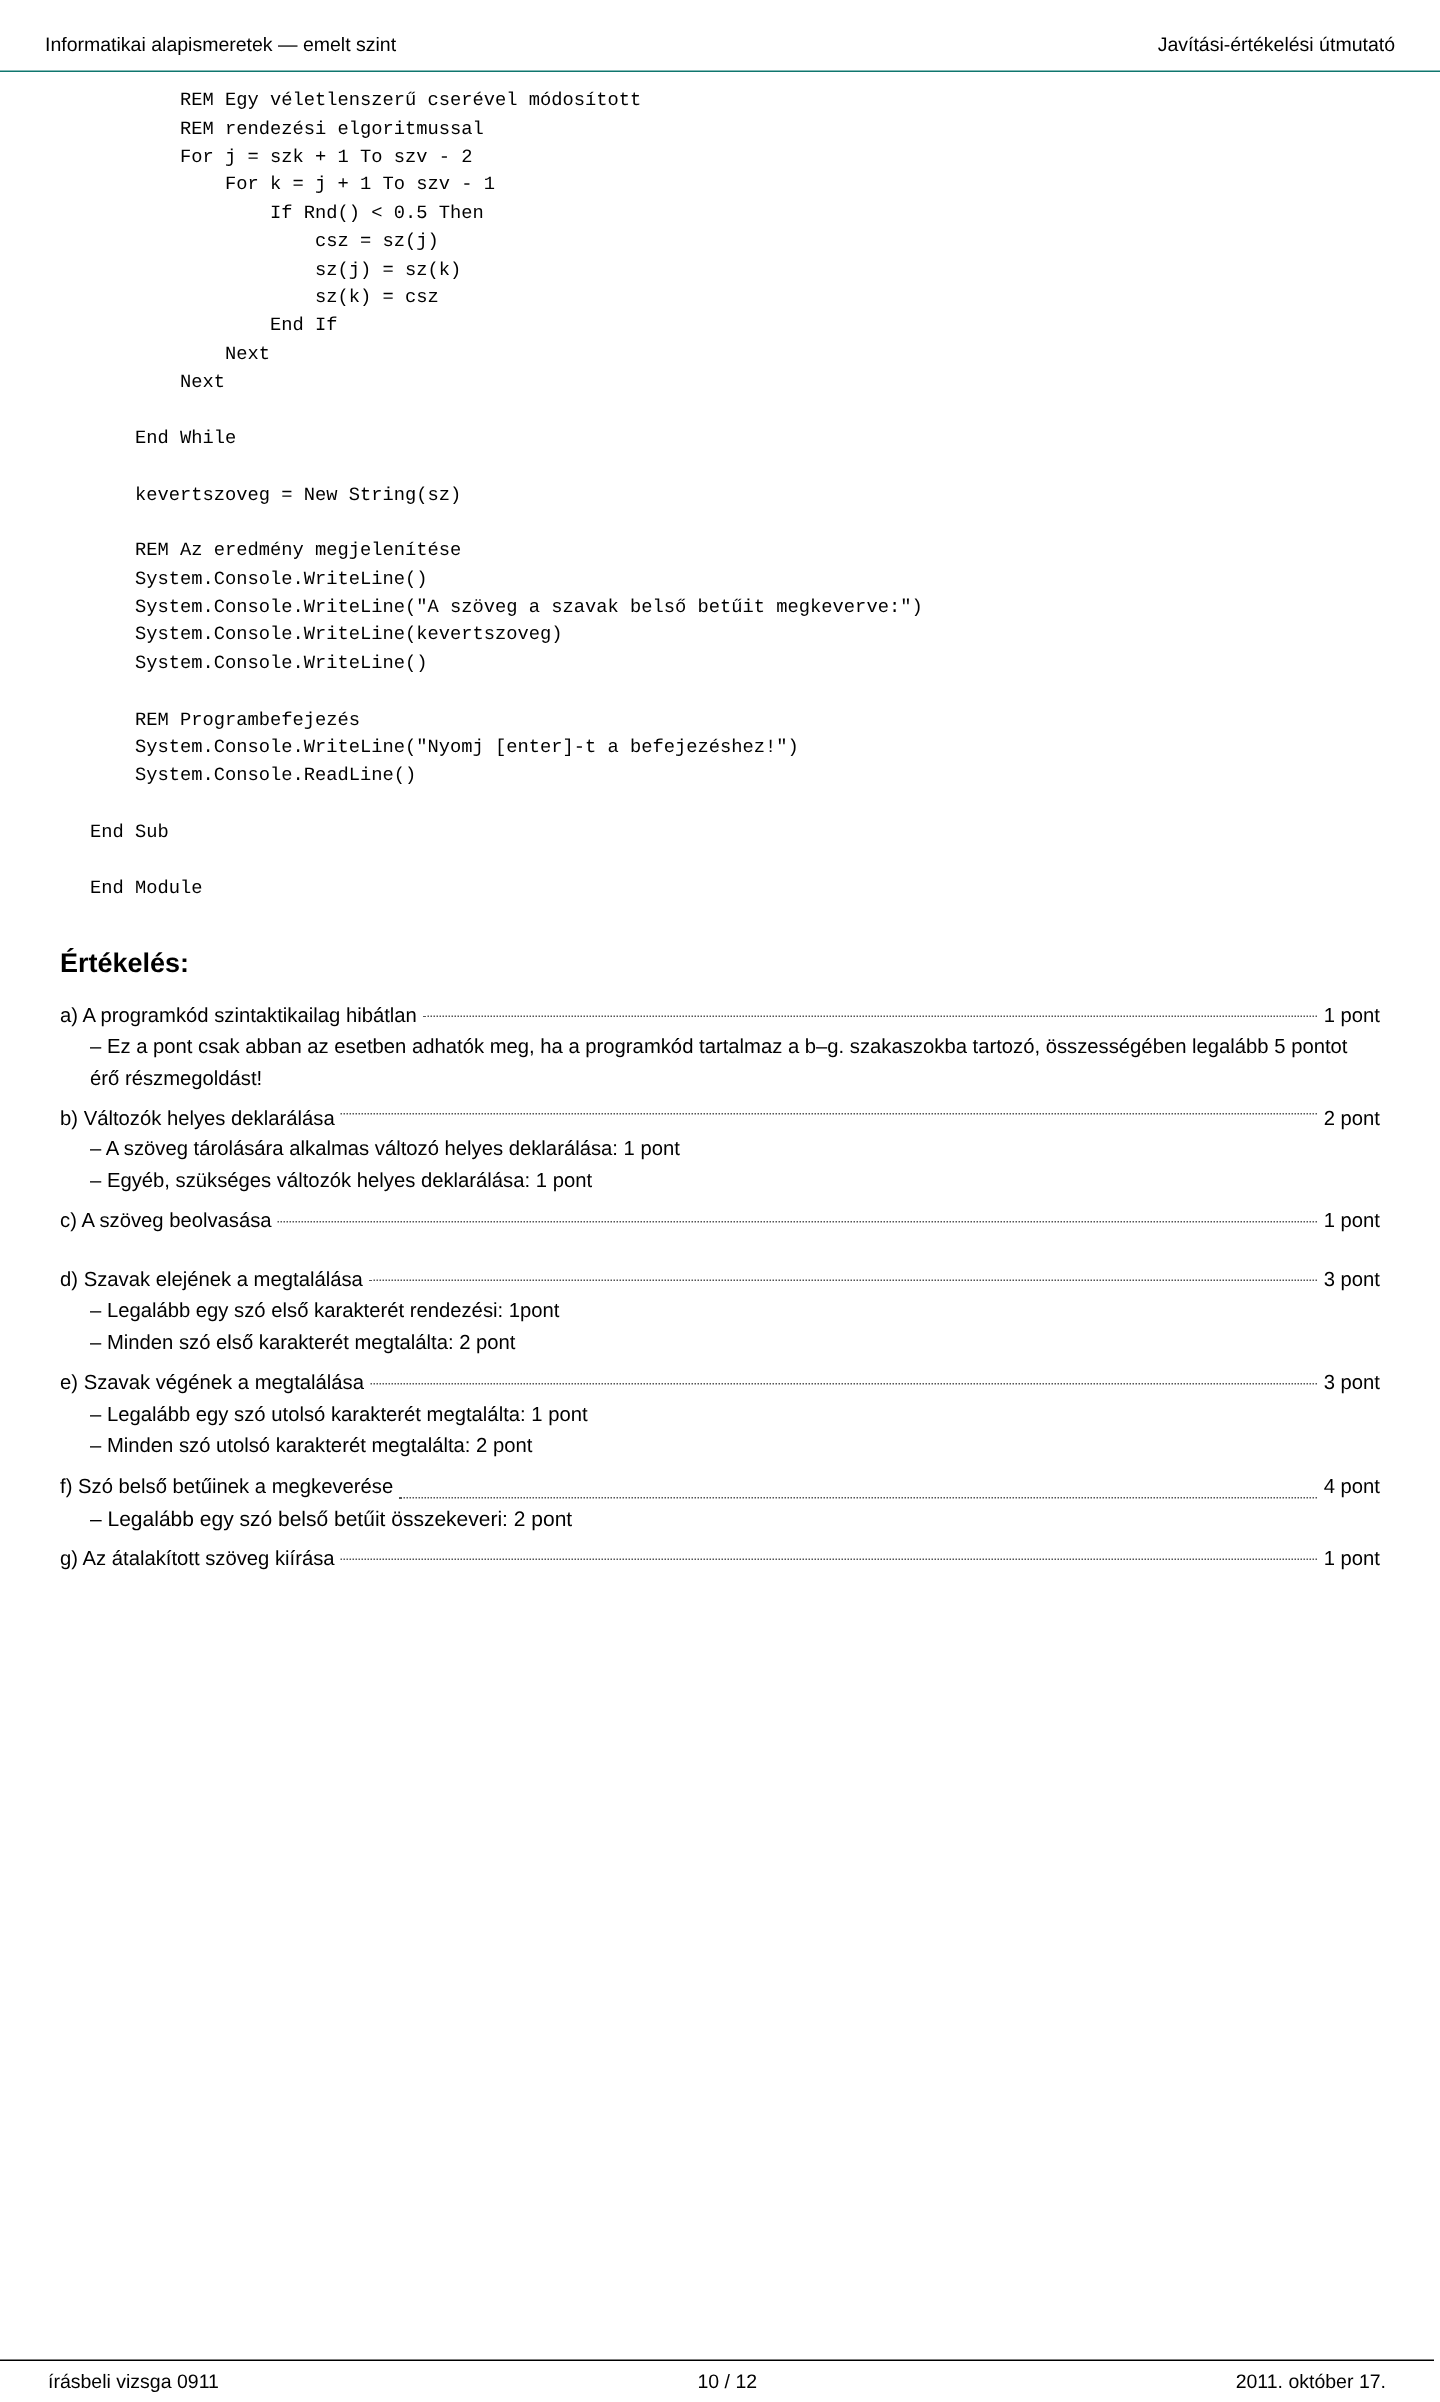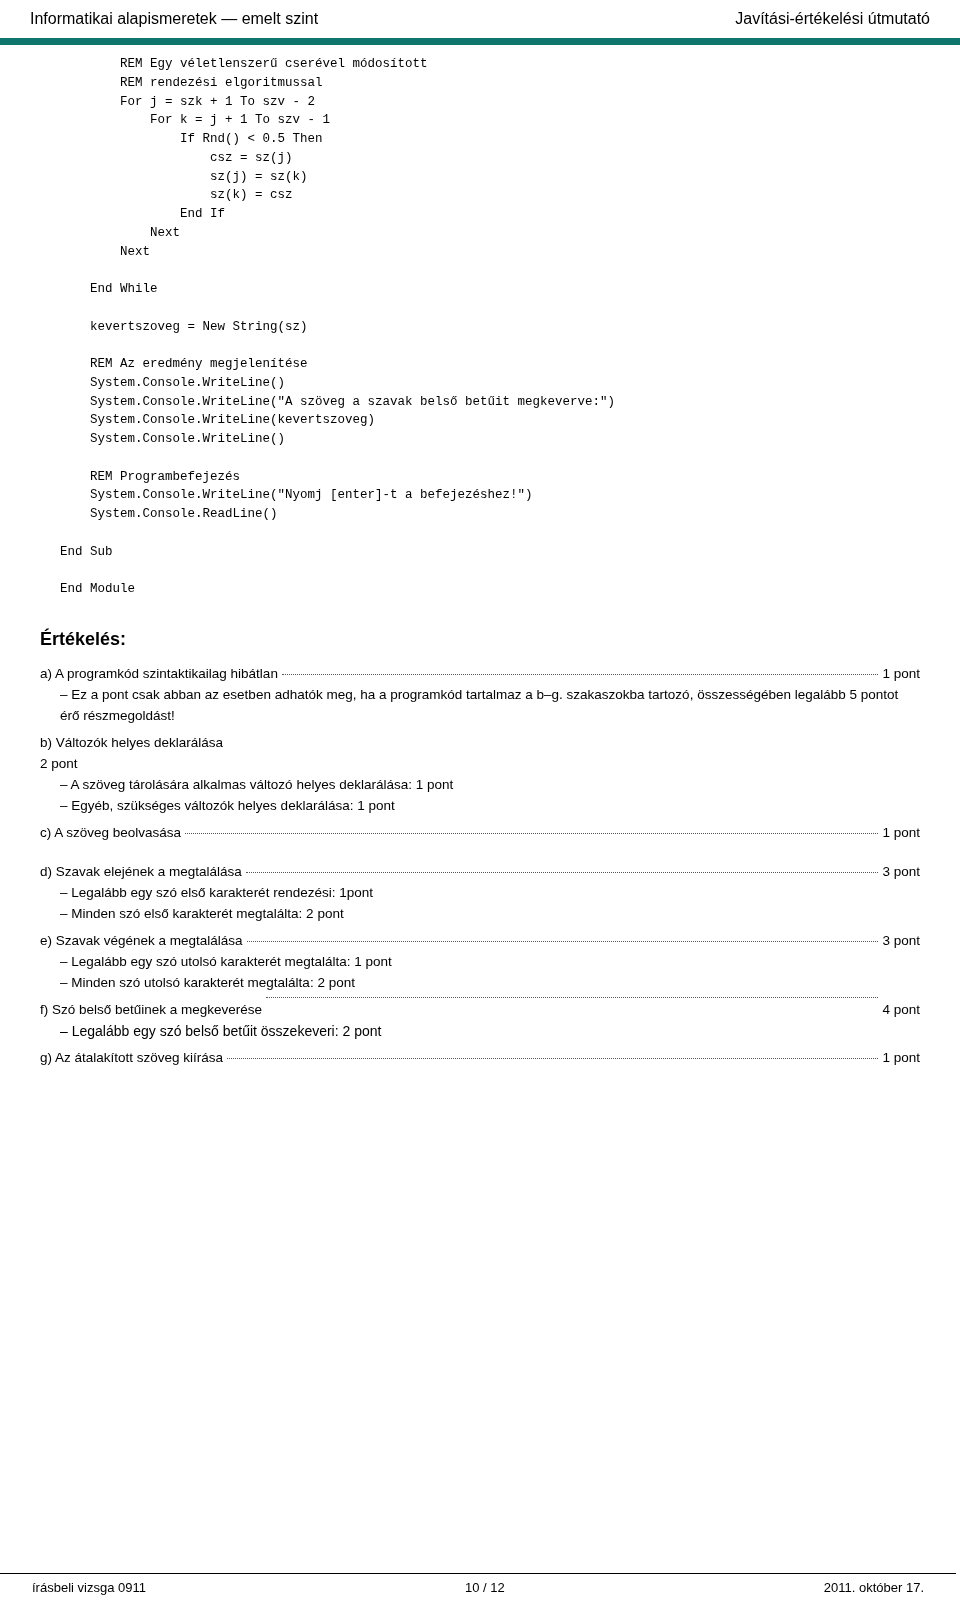--- a/index.html
+++ b/index.html
@@ -9,22 +9,23 @@
       background: #fff;
       color: #000;
       width: 960px;
       min-height: 1601px;
       position: relative;
     }
     .page-header {
       display: flex;
       justify-content: space-between;
       padding: 10px 30px;
-      border-bottom: 7px solid #0f766e;
-      font-size: 16px;
+      border-bottom: 1px solid #0f766e;
+      font-size: 13px;
+      margin-top: 12px;
     }
 
     .code-section {
       padding: 10px 60px 20px 60px;
       font-family: 'Courier New', Courier, monospace;
       font-size: 12.5px;
       line-height: 1.5;
       white-space: pre;
     }
 
@@ -99,21 +100,21 @@
   <div id="eval-items">
       <div class="eval-item">
         <div style="display: flex; align-items: baseline; width: 100%;">
           <span style="white-space: nowrap;">a) A programkód szintaktikailag hibátlan</span>
           <span style="flex: 1 1 0%; border-bottom: 1px dotted rgb(85, 85, 85); margin: 0px 4px; position: relative; bottom: 3px;"></span>
           <span style="white-space: nowrap;">1 pont</span>
         </div>
         <div style="margin-left: 20px; font-size: 13.5px; line-height: 1.55;">– Ez a pont csak abban az esetben adhatók meg, ha a programkód tartalmaz a b–g. szakaszokba tartozó, összességében legalább 5 pontot érő részmegoldást!</div>
       </div>
       <div class="eval-item">
-        <div style="display: flex; align-items: flex-start; width: 100%; flex-direction: column;">
+        <div style="display: flex; align-items: center; width: 100%;">
           <span style="white-space: nowrap;">b) Változók helyes deklarálása</span>
           <span style="flex: 1 1 0%; border-bottom: 1px dotted rgb(85, 85, 85); margin: 0px 4px; position: relative; bottom: 3px;"></span>
           <span style="white-space: nowrap;">2 pont</span>
         </div>
         <div style="margin-left: 20px; font-size: 13.5px; line-height: 1.55;">– A szöveg tárolására alkalmas változó helyes deklarálása: 1 pont</div>
         <div style="margin-left: 20px; font-size: 13.5px; line-height: 1.55;">– Egyéb, szükséges változók helyes deklarálása: 1 pont</div>
       </div>
       <div class="eval-item">
         <div style="display: flex; align-items: baseline; width: 100%;">
           <span style="white-space: nowrap;">c) A szöveg beolvasása</span>
@@ -133,21 +134,21 @@
       <div class="eval-item">
         <div style="display: flex; align-items: baseline; width: 100%;">
           <span style="white-space: nowrap;">e) Szavak végének a megtalálása</span>
           <span style="flex: 1 1 0%; border-bottom: 1px dotted rgb(85, 85, 85); margin: 0px 4px; position: relative; bottom: 3px;"></span>
           <span style="white-space: nowrap;">3 pont</span>
         </div>
         <div style="margin-left: 20px; font-size: 13.5px; line-height: 1.55;">– Legalább egy szó utolsó karakterét megtalálta: 1 pont</div>
         <div style="margin-left: 20px; font-size: 13.5px; line-height: 1.55;">– Minden szó utolsó karakterét megtalálta: 2 pont</div>
       </div>
       <div class="eval-item">
-        <div style="display: flex; align-items: flex-start; width: 100%;">
+        <div style="display: flex; align-items: flex-end; width: 100%;">
           <span style="white-space: nowrap;">f) Szó belső betűinek a megkeverése</span>
           <span style="flex: 1 1 0%; border-bottom: 1px dotted rgb(85, 85, 85); margin: 0px 4px; position: relative; bottom: 3px;"></span>
           <span style="white-space: nowrap;">4 pont</span>
         </div>
         <div style="margin-left: 20px; font-size: 14px; line-height: 1.55;">– Legalább egy szó belső betűit összekeveri: 2 pont</div>
       </div>
       <div class="eval-item">
         <div style="display: flex; align-items: baseline; width: 100%; justify-content: flex-end;">
           <span style="white-space: nowrap;">g) Az átalakított szöveg kiírása</span>
           <span style="flex: 1 1 0%; border-bottom: 1px dotted rgb(85, 85, 85); margin: 0px 4px; position: relative; bottom: 3px;"></span>

